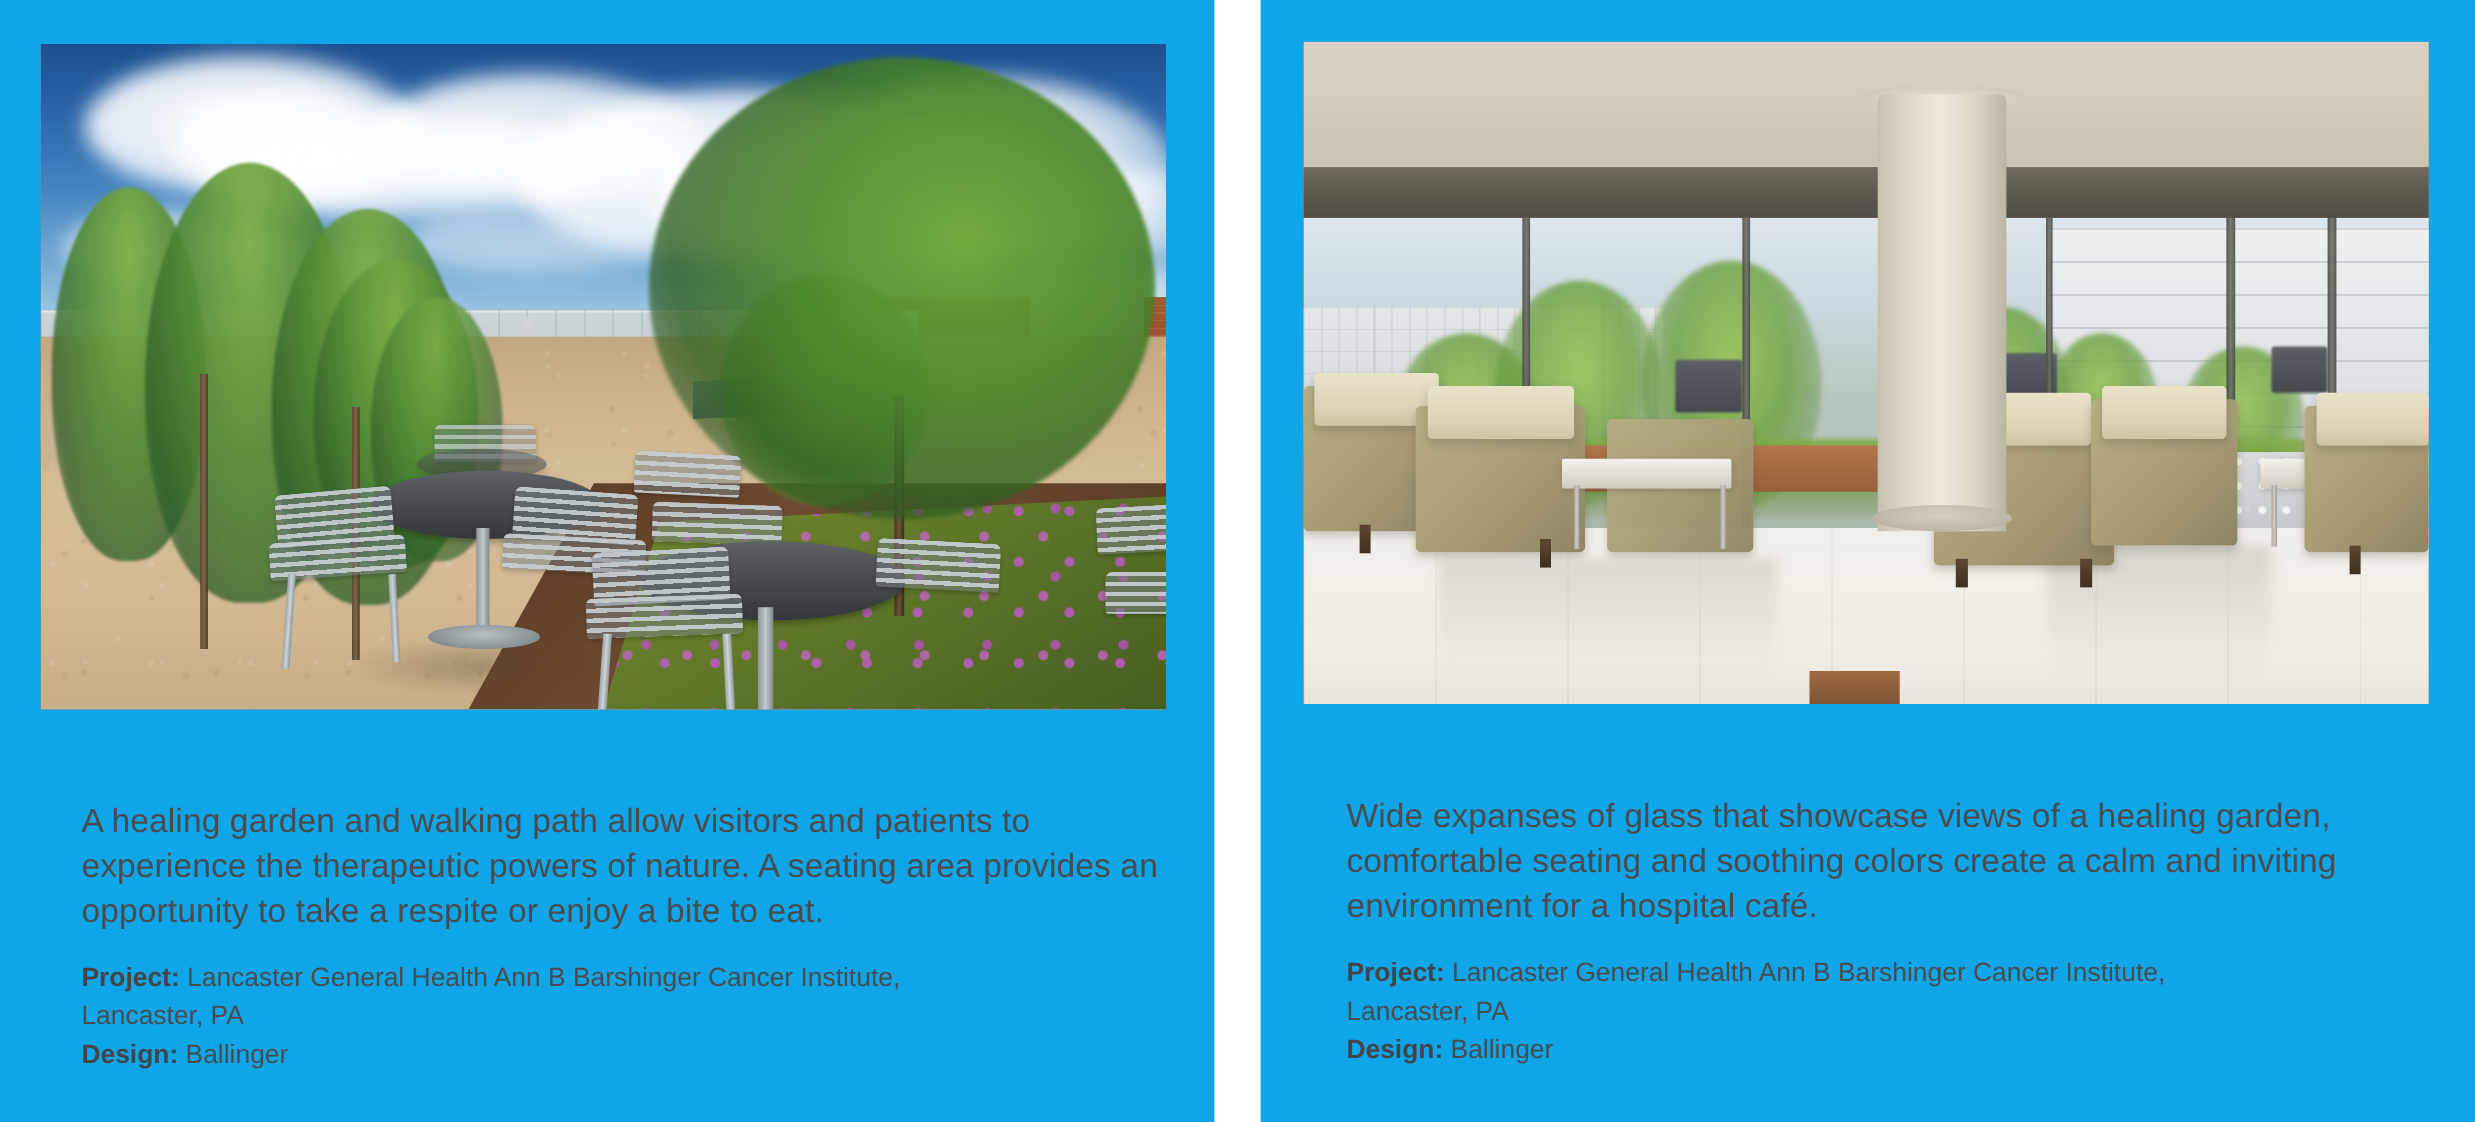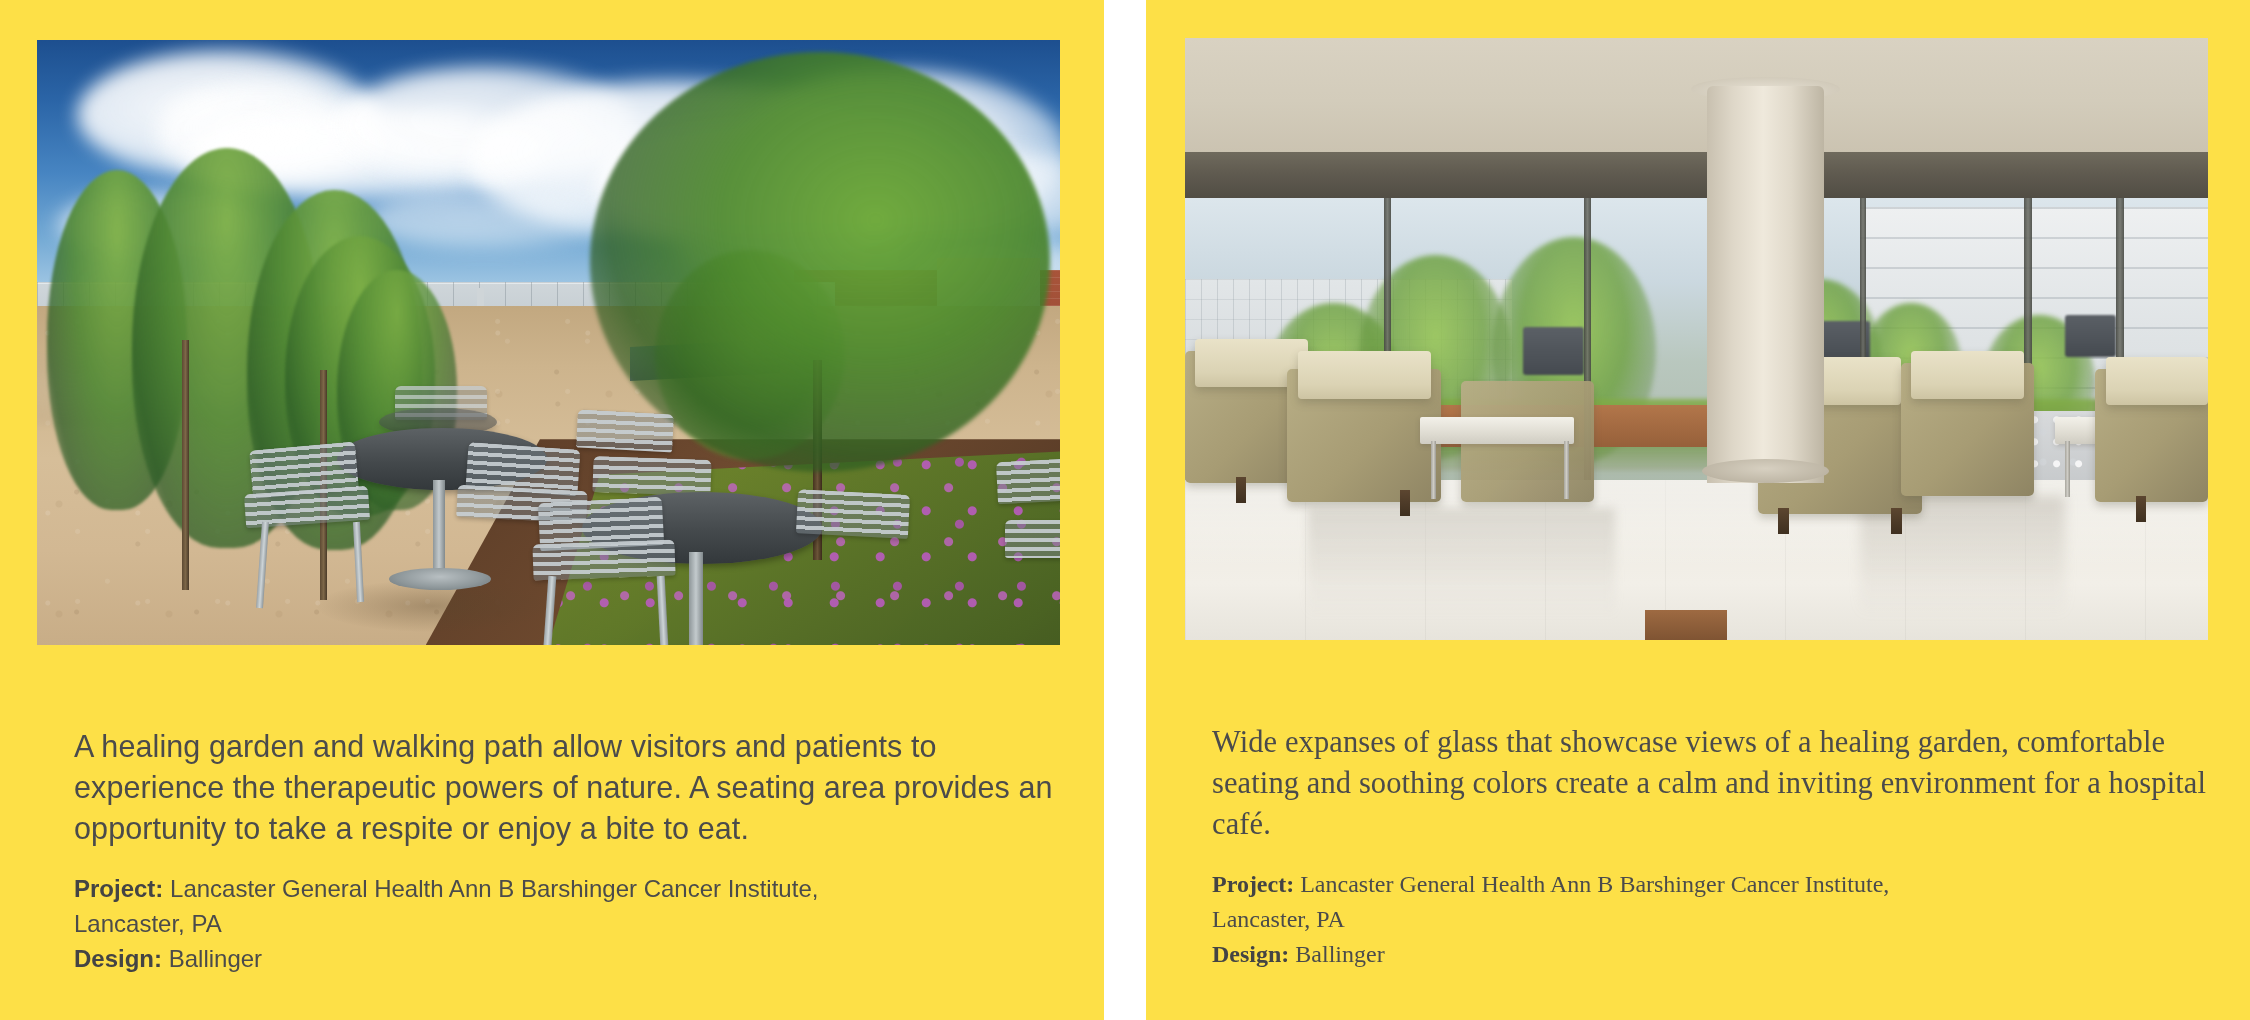--- a/index.html
+++ b/index.html
@@ -19,21 +19,21 @@
     height: 1020px;
     background: #ffffff;
     display: flex;
     flex-direction: row;
   }
 
   
   .panel {
     position: relative;
     height: 1020px;
-    background: #fde047;
+    background: #0ea5e9;
     box-sizing: border-box;
   }
   .panel-left  { width: 1104px; }
   .gutter      { width: 42px; height: 1020px; background: #ffffff; flex: 0 0 42px; }
   .panel-right { width: 1104px; }
 
   .panel-inner {
     position: absolute;
     left: 37px;
     top: 40px;
@@ -433,21 +433,21 @@
   .oc2 { left: 62%; top: 47%; width: 5%; height: 7%; }
   .oc3 { left: 86%; top: 46%; width: 5%; height: 7%; }
 
   
   .caption {
     position: absolute;
     left: 37px;
     top: 686px;
     width: 1000px;
   }
-  .panel-right .caption { left: 27px; top: 684px; font-family: Liberation Serif, serif; }
+  .panel-right .caption { left: 39px; top: 684px; }
 
   .lede {
     color: #4b4b4b;
     font-size: 30.5px;
     line-height: 41px;
     letter-spacing: .1px;
     margin: 0;
   }
   .meta {
     color: #4b4b4b;

